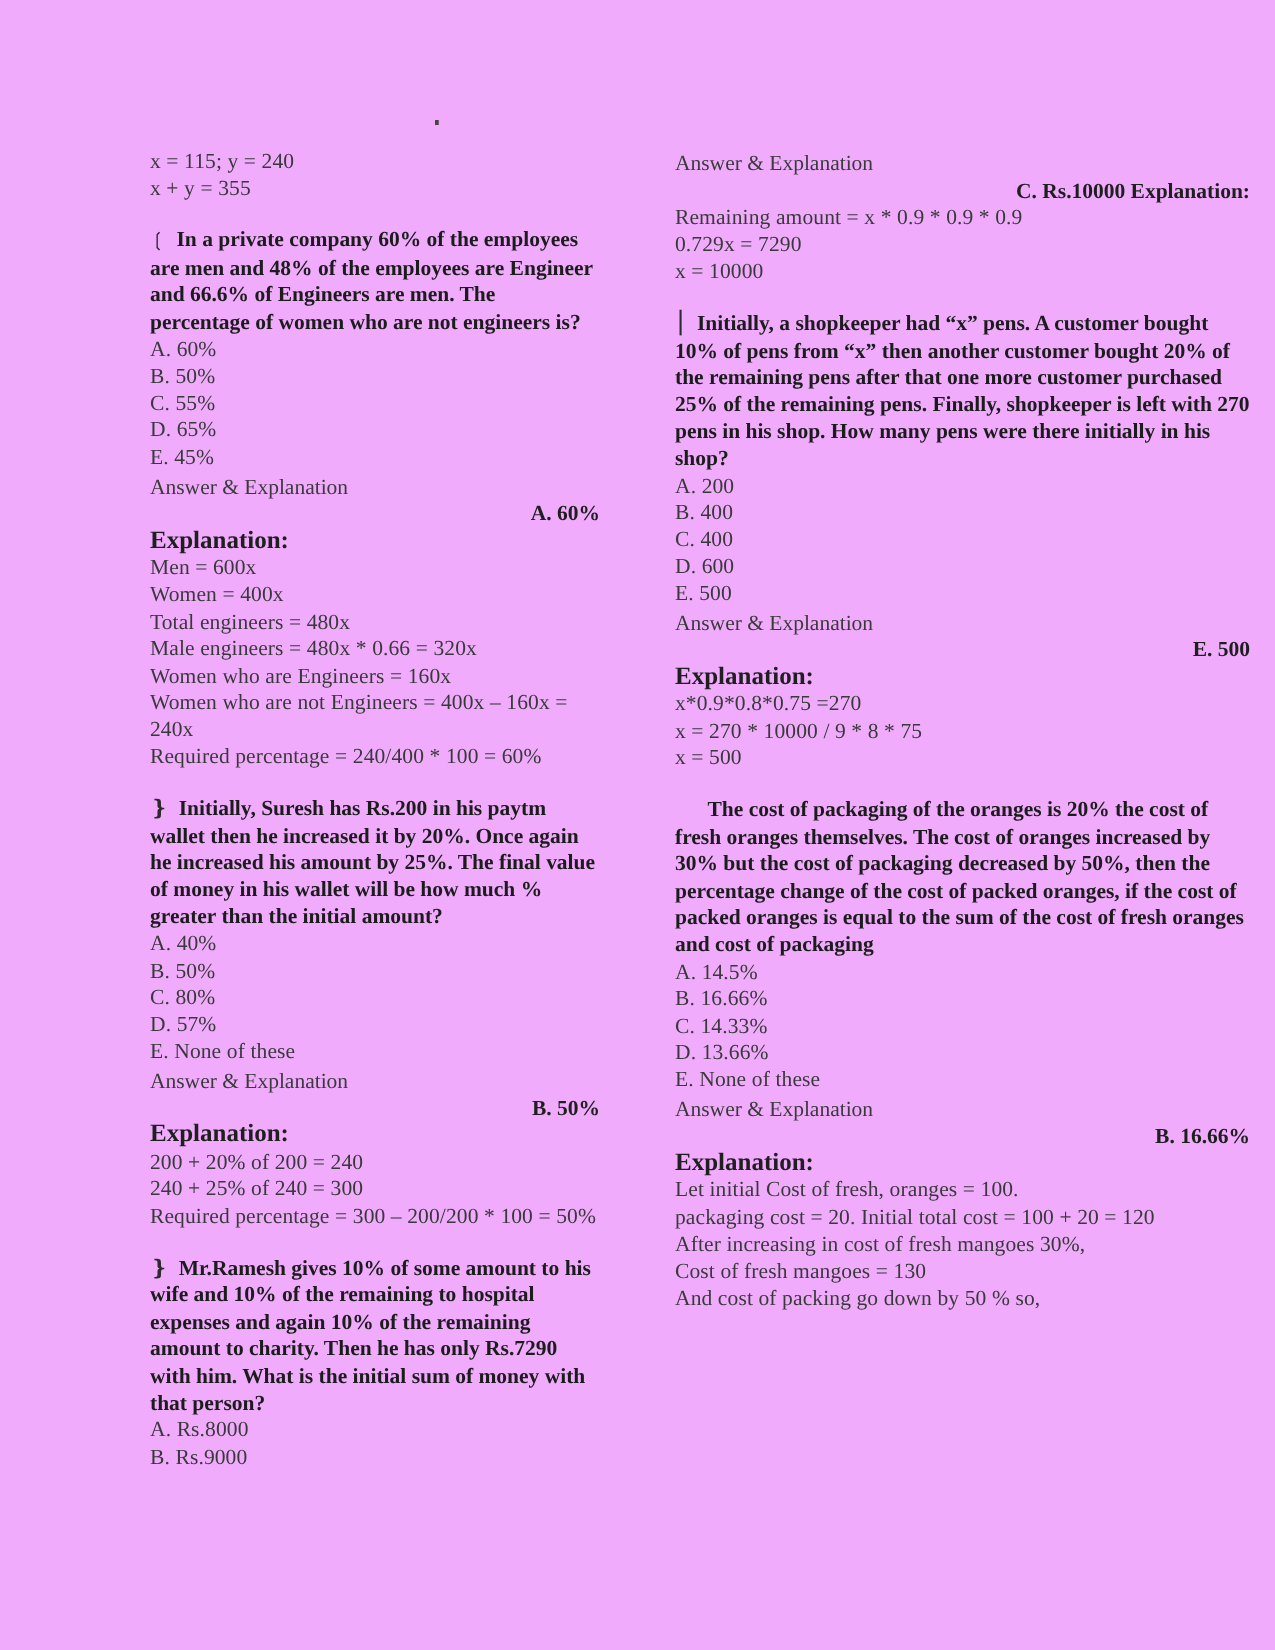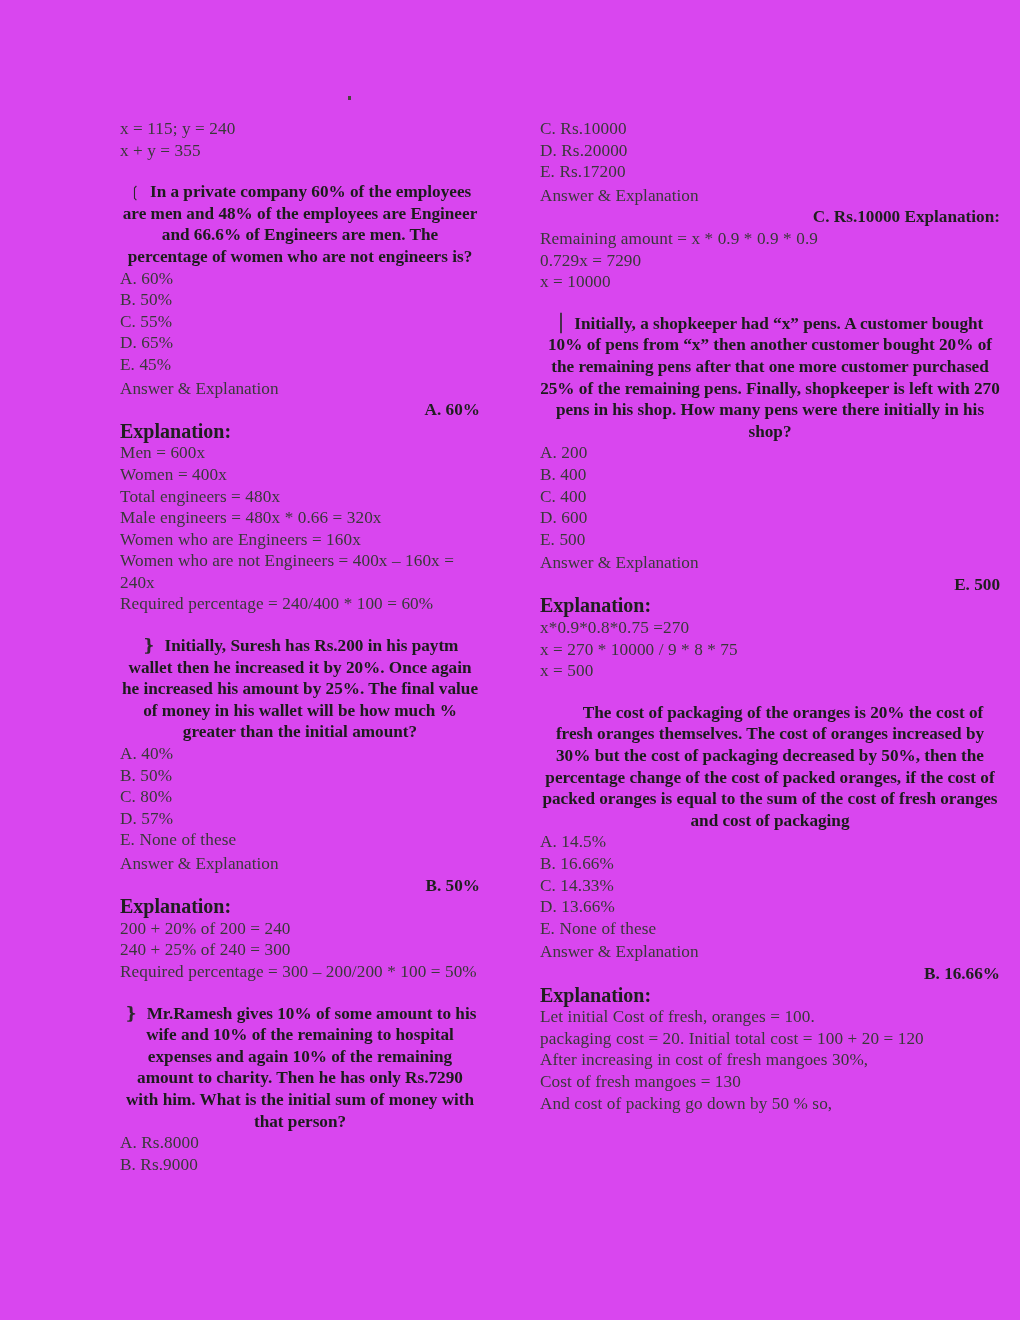--- a/index.html
+++ b/index.html
@@ -11,21 +11,21 @@
     width: 1020px;
     height: 1320px;
     font-family: "Liberation Serif", "DejaVu Serif", serif;
     color: #2b2b2b;
     position: relative;
     overflow: hidden;
   }
   .page {
     position: absolute;
     inset: 0;
-    background: #d946ef;
+    background: #f0abfc;
   }
   .top-dot {
     position: absolute;
     left: 348px;
     top: 96px;
     width: 3px;
     height: 4px;
     background: #4a4540;
   }
   .columns {
@@ -61,21 +61,21 @@
   }
   .plain {
     color: #393939;
   }
   .q {
     font-weight: bold;
     color: #1c1c1c;
     font-size: 17.2px;
     line-height: 21.6px;
     margin: 0;
-    text-align: center;
+    text-align: left;
   }
   .q-block {
     margin-top: 20px;
   }
   .opt {
     color: #393939;
   }
   .ans-head {
     font-weight: normal;
     color: #3a3a3a;
@@ -167,25 +167,20 @@
       <div class="q-block">
         <p class="q"><span class="bullet">❵</span>&nbsp; <span class="qtext">Mr.Ramesh gives 10% of some amount to his wife and 10% of the remaining to hospital expenses and again 10% of the remaining amount to charity. Then he has only Rs.7290 with him. What is the initial sum of money with that person?</span></p>
         <div class="line opt">A. Rs.8000</div>
         <div class="line opt">B. Rs.9000</div>
       </div>
 
     </div>
 
     <div class="col col-right">
 
-      <div>
-        <div class="line opt">C. Rs.10000</div>
-        <div class="line opt">D. Rs.20000</div>
-        <div class="line opt">E. Rs.17200</div>
-      </div>
 
       <div>
         <div class="ans-head">Answer &amp; Explanation</div>
         <div class="ans-val">C. Rs.10000 Explanation:</div>
         <div class="line plain">Remaining amount = x * 0.9 * 0.9 * 0.9</div>
         <div class="line plain">0.729x = 7290</div>
         <div class="line plain">x = 10000</div>
       </div>
 
       <div class="q-block">

